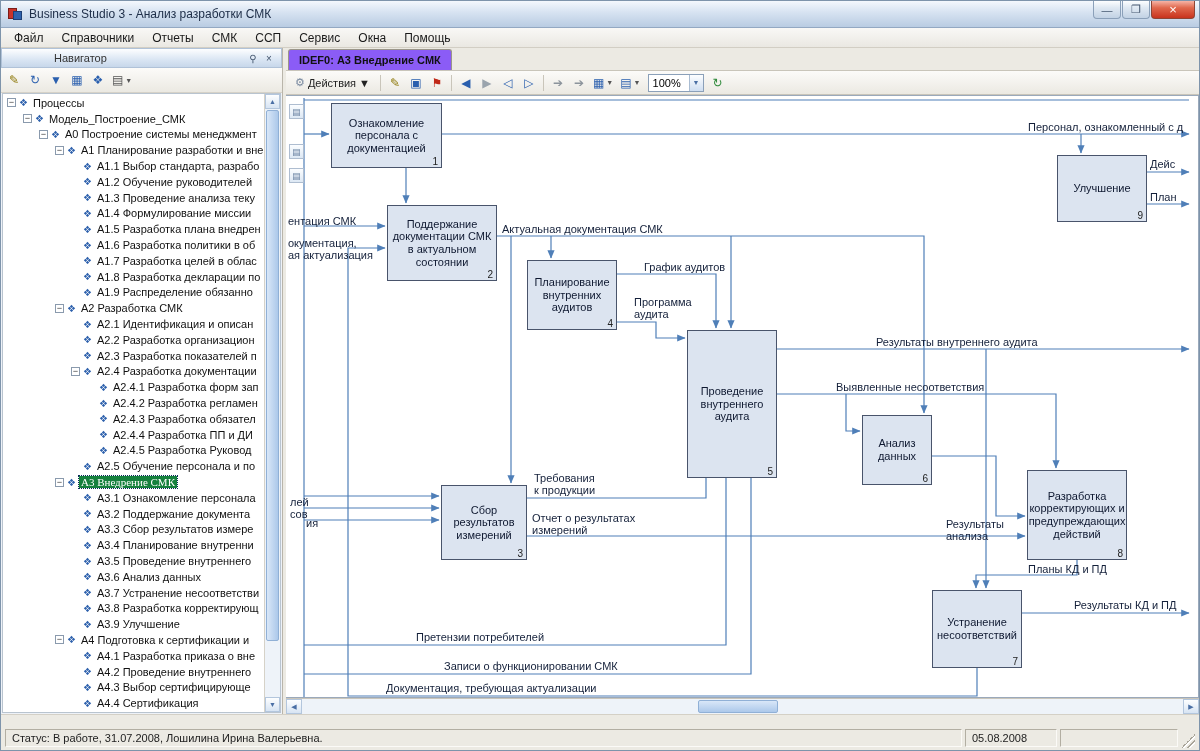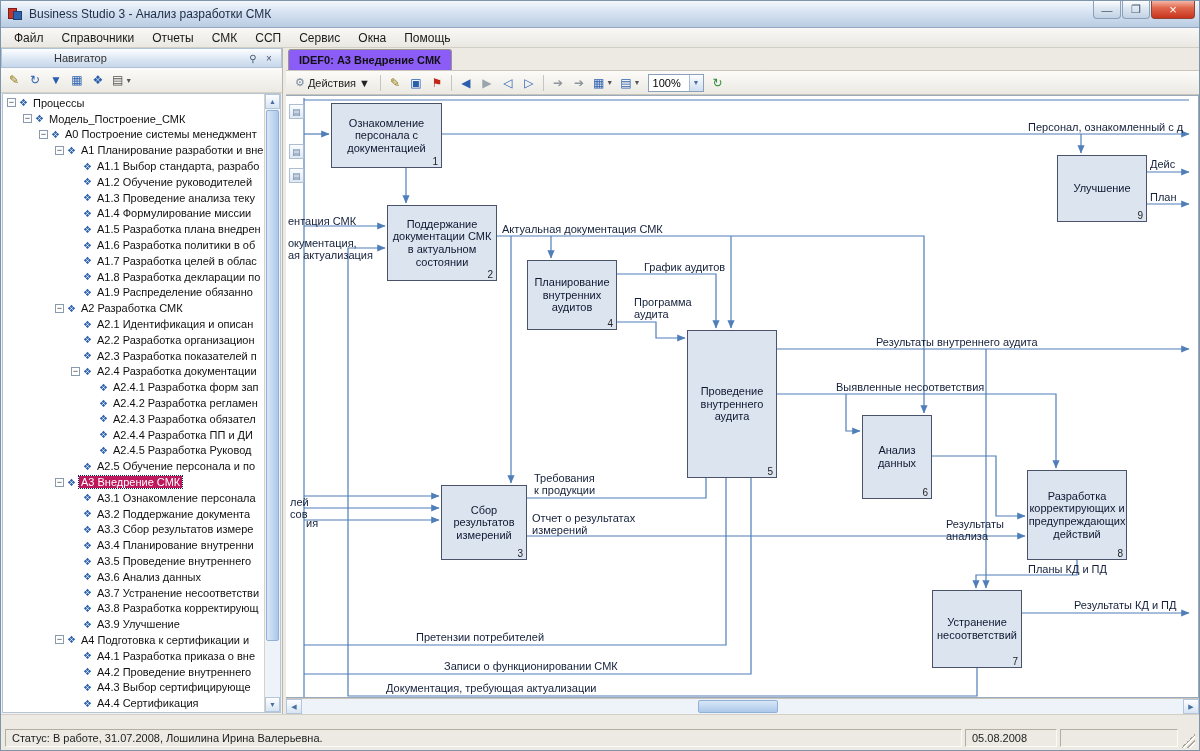--- a/index.html
+++ b/index.html
@@ -31,21 +31,21 @@
   .tool-icon .dd { font-size:7px; color:#555; margin-left:2px; }
   .tool-sep { width:1px; height:16px; background:#c9c5ba; margin:0 3px; flex:none; }
 
   .tree-wrap { flex:1; display:flex; min-height:0; margin:0 1px 1px 1px; border:1px solid #b9c4cf; background:#fff; }
   .tree { flex:1; overflow:hidden; padding-top:1px; }
   .tree-row { height:15.8px; display:flex; align-items:center; font-size:11px; white-space:nowrap; color:#111; cursor:default; }
   .expander { width:9px; height:9px; flex:none; border:1px solid #8a9aad; background:#fff; color:#333; font-size:9px; line-height:7px; text-align:center; margin-right:3px; }
   .exp-spacer { width:12px; flex:none; }
   .tree-icon { color:#2f62ad; font-size:10px; margin-right:3px; flex:none; }
   .tree-label { padding:0 2px; overflow:hidden; }
-  .tree-row.sel .tree-label { background:#be185d; color:#fff; outline:1px dotted #0a2a5a; }
+  .tree-row.sel .tree-label { background:#15803d; color:#fff; outline:1px dotted #0a2a5a;font-family:Liberation Serif, serif; }
 
   .vscroll { width:16px; flex:none; background:#eef3f9; border-left:1px solid #d6d2c8; display:flex; flex-direction:column; }
   .scroll-btn { height:15px; flex:none; background:linear-gradient(#fdfeff,#d7e4f3); border:1px solid #b3c6dd; color:#4a6fa5; font-size:7px; display:flex; align-items:center; justify-content:center; cursor:default; }
   .vthumb { flex:none; height:86%; margin:1px; background:linear-gradient(90deg,#d9e7f8,#acc8ea); border:1px solid #90b0d6; border-radius:2px; }
 
   .splitter { width:3px; flex:none; background:#eceae3; cursor:ew-resize; }
 
   .main { flex:1; display:flex; flex-direction:column; min-width:0; }
   .tabbar { height:22px; flex:none; display:flex; align-items:flex-end; padding-left:2px; background:#eceae3; }
   .tab { height:21px; display:flex; align-items:center; padding:0 10px; background:#8b5cf6; border:1px solid #9a9689; border-bottom:none; border-radius:3px 3px 0 0; font-size:11px; font-weight:bold; color:#111; cursor:default; }
@@ -455,21 +455,21 @@
             <span class="num">3</span>
           </div>
           <div class="dbox" style="left: 241px; top: 164px; width: 90px; height: 70px;">
             <span>Планирование внутренних аудитов</span>
             <span class="num">4</span>
           </div>
           <div class="dbox" style="left: 401px; top: 234px; width: 90px; height: 148px;">
             <span>Проведение внутреннего аудита</span>
             <span class="num">5</span>
           </div>
-          <div class="dbox" style="left: 576px; top: 319px; width: 70px; height: 84px;">
+          <div class="dbox" style="left: 576px; top: 319px; width: 70px; height: 70px;">
             <span>Анализ данных</span>
             <span class="num">6</span>
           </div>
           <div class="dbox" style="left: 646px; top: 494px; width: 90px; height: 78px;">
             <span>Устранение несоответствий</span>
             <span class="num">7</span>
           </div>
           <div class="dbox" style="left: 741px; top: 374px; width: 100px; height: 90px;">
             <span>Разработка корректирующих и предупреждающих действий</span>
             <span class="num">8</span>

